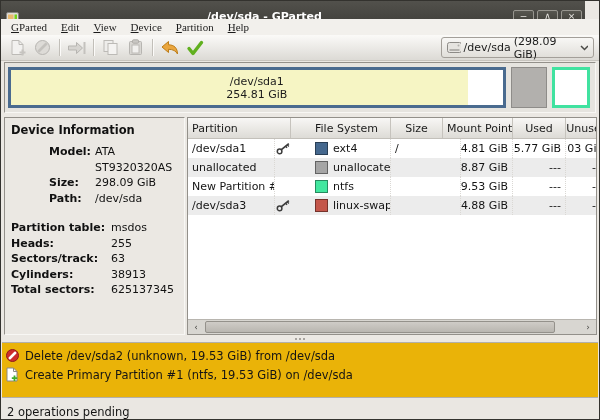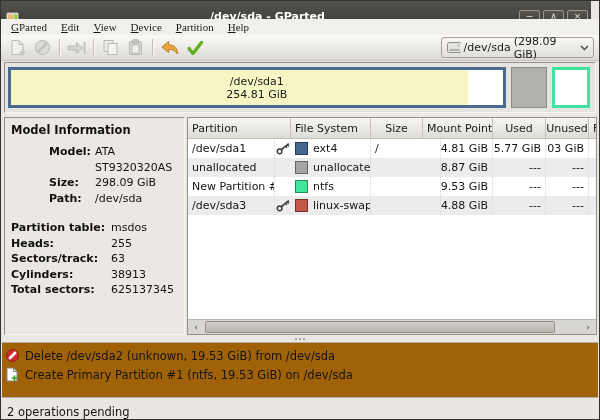--- a/index.html
+++ b/index.html
@@ -1,19 +1,19 @@
 <!DOCTYPE html>
 <html><head>
 <meta charset="utf-8">
 <style>
   html,body{margin:0;padding:0;}
   body{width:600px;height:420px;position:relative;font-family:"DejaVu Sans","Liberation Sans",sans-serif;background:#b8b5af;}
   .window{position:absolute;inset:0;background:#ebe8e3;border:1px solid #33322e;box-sizing:border-box;overflow:hidden;}
   
-  .titlebar{position:absolute;top:0;left:0;right:8px;height:32px;background:linear-gradient(#52514c,#3a3934);display:flex;align-items:center;padding:0 3px;box-sizing:border-box;}
+  .titlebar{position:absolute;top:0;left:0;right:14px;height:32px;background:linear-gradient(#52514c,#3a3934);display:flex;align-items:center;padding:0 3px;box-sizing:border-box;}
   .appicon{margin-left:2px;display:flex;}
   .title{flex:1;text-align:center;color:#ffffff;font-weight:bold;font-size:11px;line-height:18px;}
   .wbtn{width:19px;height:13px;border:1px solid #98968f;border-radius:2px;background:linear-gradient(#57564f,#3d3c36);color:#e9e7e2;font-size:9px;line-height:11px;text-align:center;margin-left:3px;cursor:default;}
   
   .menubar{position:absolute;top:18px;left:0;right:0;height:16px;background:#f2f0ec;display:flex;align-items:center;padding-left:3px;font-size:11px;color:#1b1b1b;}
   .mi{display:inline-block;padding:1px 7px;font-family:Liberation Serif, serif;}
   .mi::first-letter{text-decoration:underline;}
   
   .toolbar{position:absolute;top:34px;left:0;right:0;height:26px;background:linear-gradient(#fbfaf8,#dcdad5);border-bottom:1px solid #c7c4be;display:flex;align-items:center;padding-left:4px;box-sizing:border-box;}
   .tbtn{width:25px;height:22px;display:flex;align-items:center;justify-content:center;}
@@ -40,39 +40,39 @@
   .infogap{height:14px;}
   
   .tablewrap{position:absolute;top:116px;left:186px;right:2px;height:218px;background:#ffffff;border:1px solid #93908a;box-sizing:border-box;overflow:hidden;}
   .thead{display:flex;height:20px;background:linear-gradient(#f8f7f5,#dddbd6);border-bottom:1px solid #c3c0ba;font-size:11px;color:#1b1b1b;}
   .th{display:flex;align-items:center;padding:0 4px;border-right:1px solid #c6c3bd;box-sizing:border-box;flex-shrink:0;overflow:hidden;white-space:nowrap;}
   .tr{display:flex;height:19px;font-size:11px;color:#141414;align-items:center;}
   .tr.alt{background:#ececec;text-align:right;}
   .td{padding:0 4px;box-sizing:border-box;flex-shrink:0;overflow:hidden;white-space:nowrap;height:100%;display:flex;align-items:center;border-right:1px dotted #dad8d4;}
   .c-part{width:87px;}
   .c-lock{width:16px;justify-content:flex-end;padding:0 1px;border-right:none;}
-  .c-fs{width:80px;}
+  .c-fs{width:80px;margin-left:20px;}
   .c-mount{width:70px;}
   .c-size{width:52px;justify-content:flex-end;}
   .c-used{width:53px;justify-content:flex-end;}
   .c-unused{width:43px;justify-content:flex-end;}
   .c-flags{flex:1;border-right:none;}
   .th.c-size,.th.c-used,.th.c-unused{justify-content:center;}
   .th.c-part{width:103px;}
   .swatch{width:13px;height:13px;border:1px solid rgba(0,0,0,0.4);box-sizing:border-box;margin-right:5px;flex-shrink:0;}
   
   .hscroll{position:absolute;left:0;right:0;bottom:0;height:15px;background:#d8d6d1;border-top:1px solid #b8b5af;display:flex;align-items:center;box-sizing:border-box;}
   .stepper{width:16px;height:100%;display:flex;align-items:center;justify-content:center;font-size:9px;color:#4a4a46;}
   .track{flex:1;height:100%;position:relative;}
   .thumb{position:absolute;left:1px;top:1px;bottom:1px;width:93%;background:linear-gradient(#cfccc7,#b9b6b0);border:1px solid #94918b;border-radius:2px;box-sizing:border-box;}
   
   .splitter{position:absolute;top:334px;left:0;right:0;height:7px;display:flex;align-items:center;justify-content:center;gap:2px;}
   .grip{width:2px;height:2px;border-radius:50%;background:#908d87;}
   
-  .ops{position:absolute;top:341px;left:1px;right:1px;height:55px;background:#a16207;border-top:1px solid #b3b0aa;box-sizing:border-box;padding-top:3px;}
+  .ops{position:absolute;top:341px;left:1px;right:1px;height:55px;background:#eab308;border-top:1px solid #b3b0aa;box-sizing:border-box;padding-top:3px;}
   .oprow{display:flex;align-items:center;gap:6px;height:19px;padding:0 4px;font-size:11.5px;color:#141414;white-space:nowrap;}
   
   .statusbar{position:absolute;top:396px;left:1px;right:1px;height:28px;background:#eae7e2;border-top:1px solid #b3b0aa;display:flex;align-items:center;font-size:11.5px;color:#141414;padding-left:5px;box-sizing:border-box;}
   svg{display:block;}
 </style>
 </head>
 <body>
 
 <div class="window">
 
@@ -169,21 +169,21 @@
           <span>254.81 GiB</span>
         </div>
       </div>
       <div class="dblock b-un" style="background: rgb(178, 176, 173); border-color: rgb(142, 140, 137); width: 6.3%;"></div>
       <div class="dblock b-ntfs" style="border-color: rgb(64, 226, 160); width: 6.4%;"></div>
 
     </div>
   </div>
 
   <div class="infopanel">
-    <div class="info-title">Model Information</div>
+    <div class="info-title">Device Information</div>
     <div class="inforow g1">
         <span class="lbl">Model:</span>
         <span>ATA ST9320320AS</span>
       </div>
     <div class="inforow g1">
         <span class="lbl">Size:</span>
         <span>298.09 GiB</span>
       </div>
     <div class="inforow g1">
         <span class="lbl">Path:</span>

